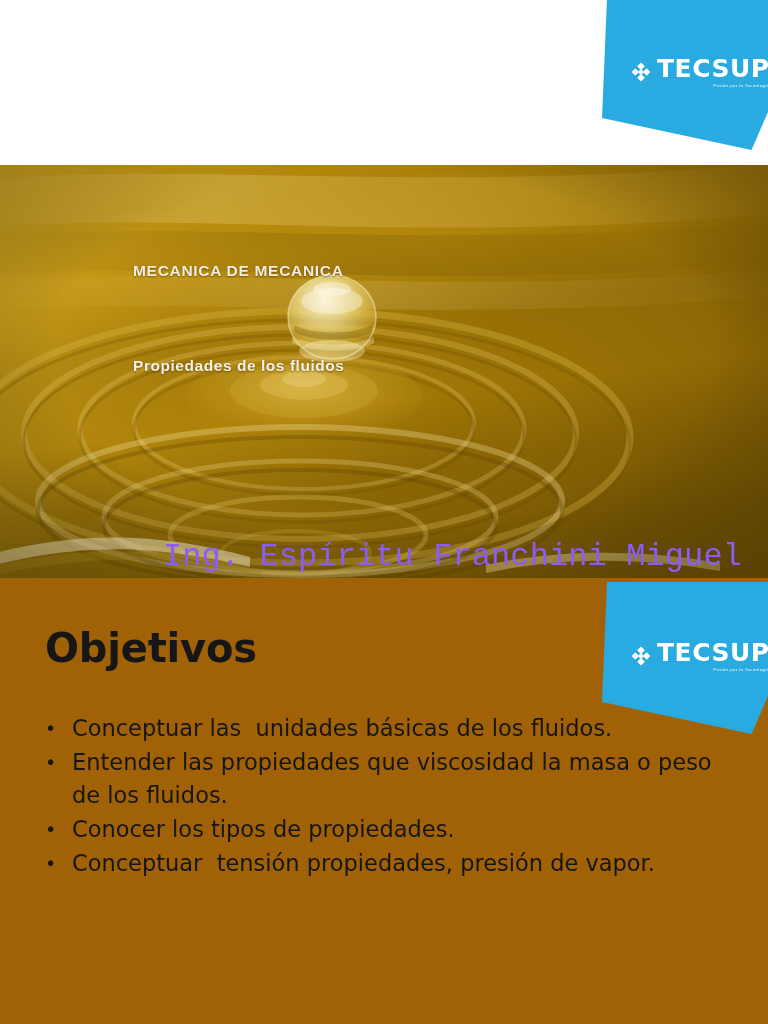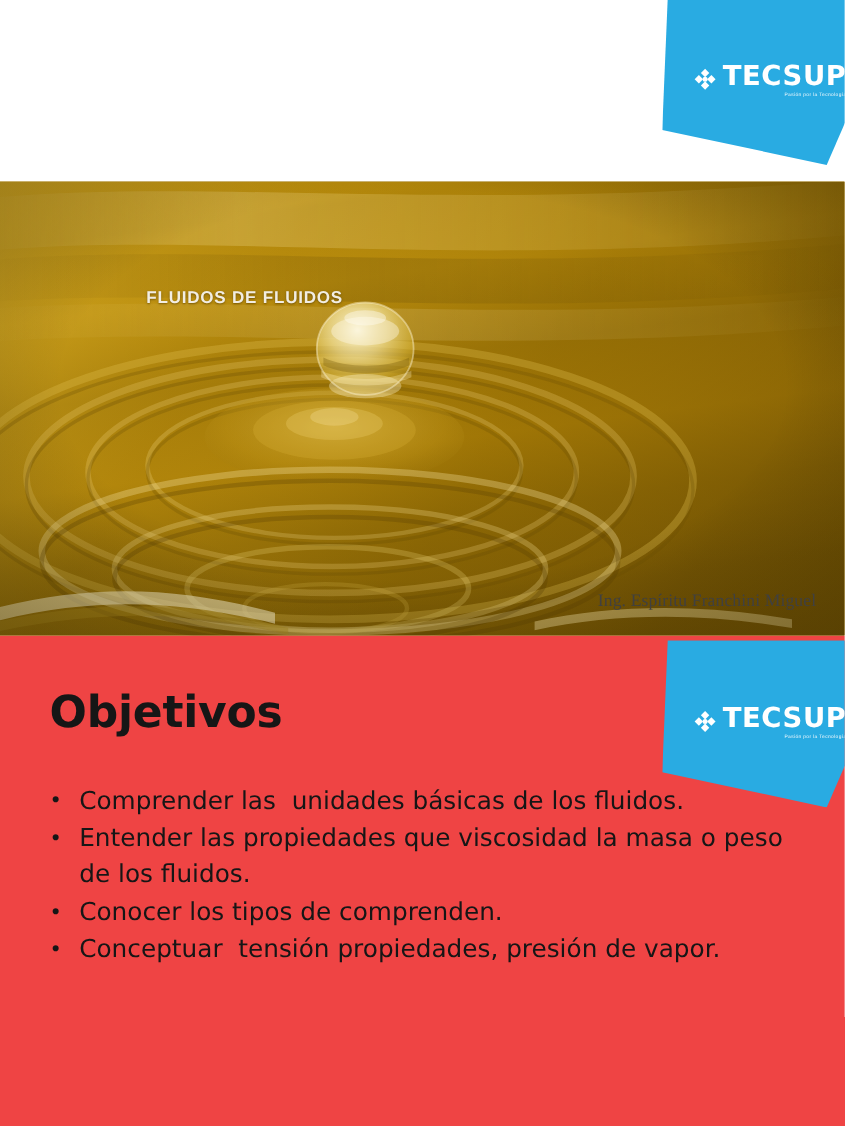--- a/index.html
+++ b/index.html
@@ -74,29 +74,29 @@
     color:#f5f1e7;
     font-family:"Liberation Sans", sans-serif;
     font-weight:bold;
     font-size:15.5px;
     letter-spacing:0.55px;
     text-shadow:0 1px 2px rgba(60,40,0,.55);
     white-space:nowrap;
   }
   .slide1-author {
     position:absolute; right:26px; top:538px;
-    color:#404040;
-    font-family:Liberation Serif, serif;
-    font-size:16px;
+    color:#8b5cf6;
+    font-family:Liberation Mono, monospace;
+    font-size:32px;
     letter-spacing:0.1px;
     white-space:nowrap;
   }
 
   
-  .slide2 { position:absolute; left:0; top:578px; width:768px; height:446px; background:#ef4444; overflow:hidden; }
+  .slide2 { position:absolute; left:0; top:578px; width:768px; height:446px; background:#a16207; overflow:hidden; }
 
   .banner-2 {
     left:602px; top:4px; width:168px; height:152px;
     clip-path: polygon(3% 0%, 100% 0%, 100% 72%, 89% 100%, 0% 79%);
   }
   .banner-2 .banner-logo { left:28px; top:58px; }
 
   .slide2-heading {
     position:absolute; left:45px; top:50px;
     color:#161616;
@@ -233,21 +233,22 @@
           <ellipse cx="332" cy="124" rx="19" ry="7" fill="#fffdf2" opacity="0.42"></ellipse>
           <path d="M294,160 C 314,170 352,170 372,160 L372,167 C 352,177 314,177 294,167 Z" fill="#6d5205" opacity="0.30"></path>
           <path d="M292,172 C 314,182 352,182 374,172 L374,178 C 352,188 314,188 292,178 Z" fill="#ffeeb8" opacity="0.32"></path>
           <ellipse cx="332" cy="186" rx="33" ry="11" fill="#fff6d2" opacity="0.35"></ellipse>
         </g>
 
         <rect x="0" y="0" width="768" height="413" fill="url(#vign)"></rect>
       </svg>
     </div>
 
-    <div class="slide1-title">FLUIDOS DE FLUIDOS</div>
+    <div class="slide1-title">MECANICA DE MECANICA</div>
+    <div class="slide1-subtitle">Propiedades de los fluidos</div>
     <div class="slide1-author">Ing. Espíritu Franchini Miguel</div>
 
     <div class="banner banner-1">
       <div class="banner-logo">
         <span class="tlogo-mark">
           <svg viewBox="0 0 24 24" width="22" height="22" aria-hidden="true">
             <g fill="#ffffff">
               <path d="M12 1.6 L16.2 5.8 L12 10 L7.8 5.8 Z"></path>
               <path d="M22.4 12 L18.2 16.2 L14 12 L18.2 7.8 Z"></path>
               <path d="M12 22.4 L7.8 18.2 L12 14 L16.2 18.2 Z"></path>
@@ -265,29 +266,29 @@
 
   </section>
 
   <section class="slide2">
 
     <h1 class="slide2-heading">Objetivos</h1>
 
     <div class="bullets">
       <div class="bullet">
         <span class="bullet-dot">•</span>
-        <span class="bullet-text">Comprender las  unidades básicas de los fluidos.</span>
+        <span class="bullet-text">Conceptuar las  unidades básicas de los fluidos.</span>
       </div>
       <div class="bullet">
         <span class="bullet-dot">•</span>
         <span class="bullet-text">Entender las propiedades que viscosidad la masa o peso de los fluidos.</span>
       </div>
       <div class="bullet">
         <span class="bullet-dot">•</span>
-        <span class="bullet-text">Conocer los tipos de comprenden.</span>
+        <span class="bullet-text">Conocer los tipos de propiedades.</span>
       </div>
       <div class="bullet">
         <span class="bullet-dot">•</span>
         <span class="bullet-text">Conceptuar  tensión propiedades, presión de vapor.</span>
       </div>
     </div>
 
     <div class="banner banner-2">
       <div class="banner-logo">
         <span class="tlogo-mark">

